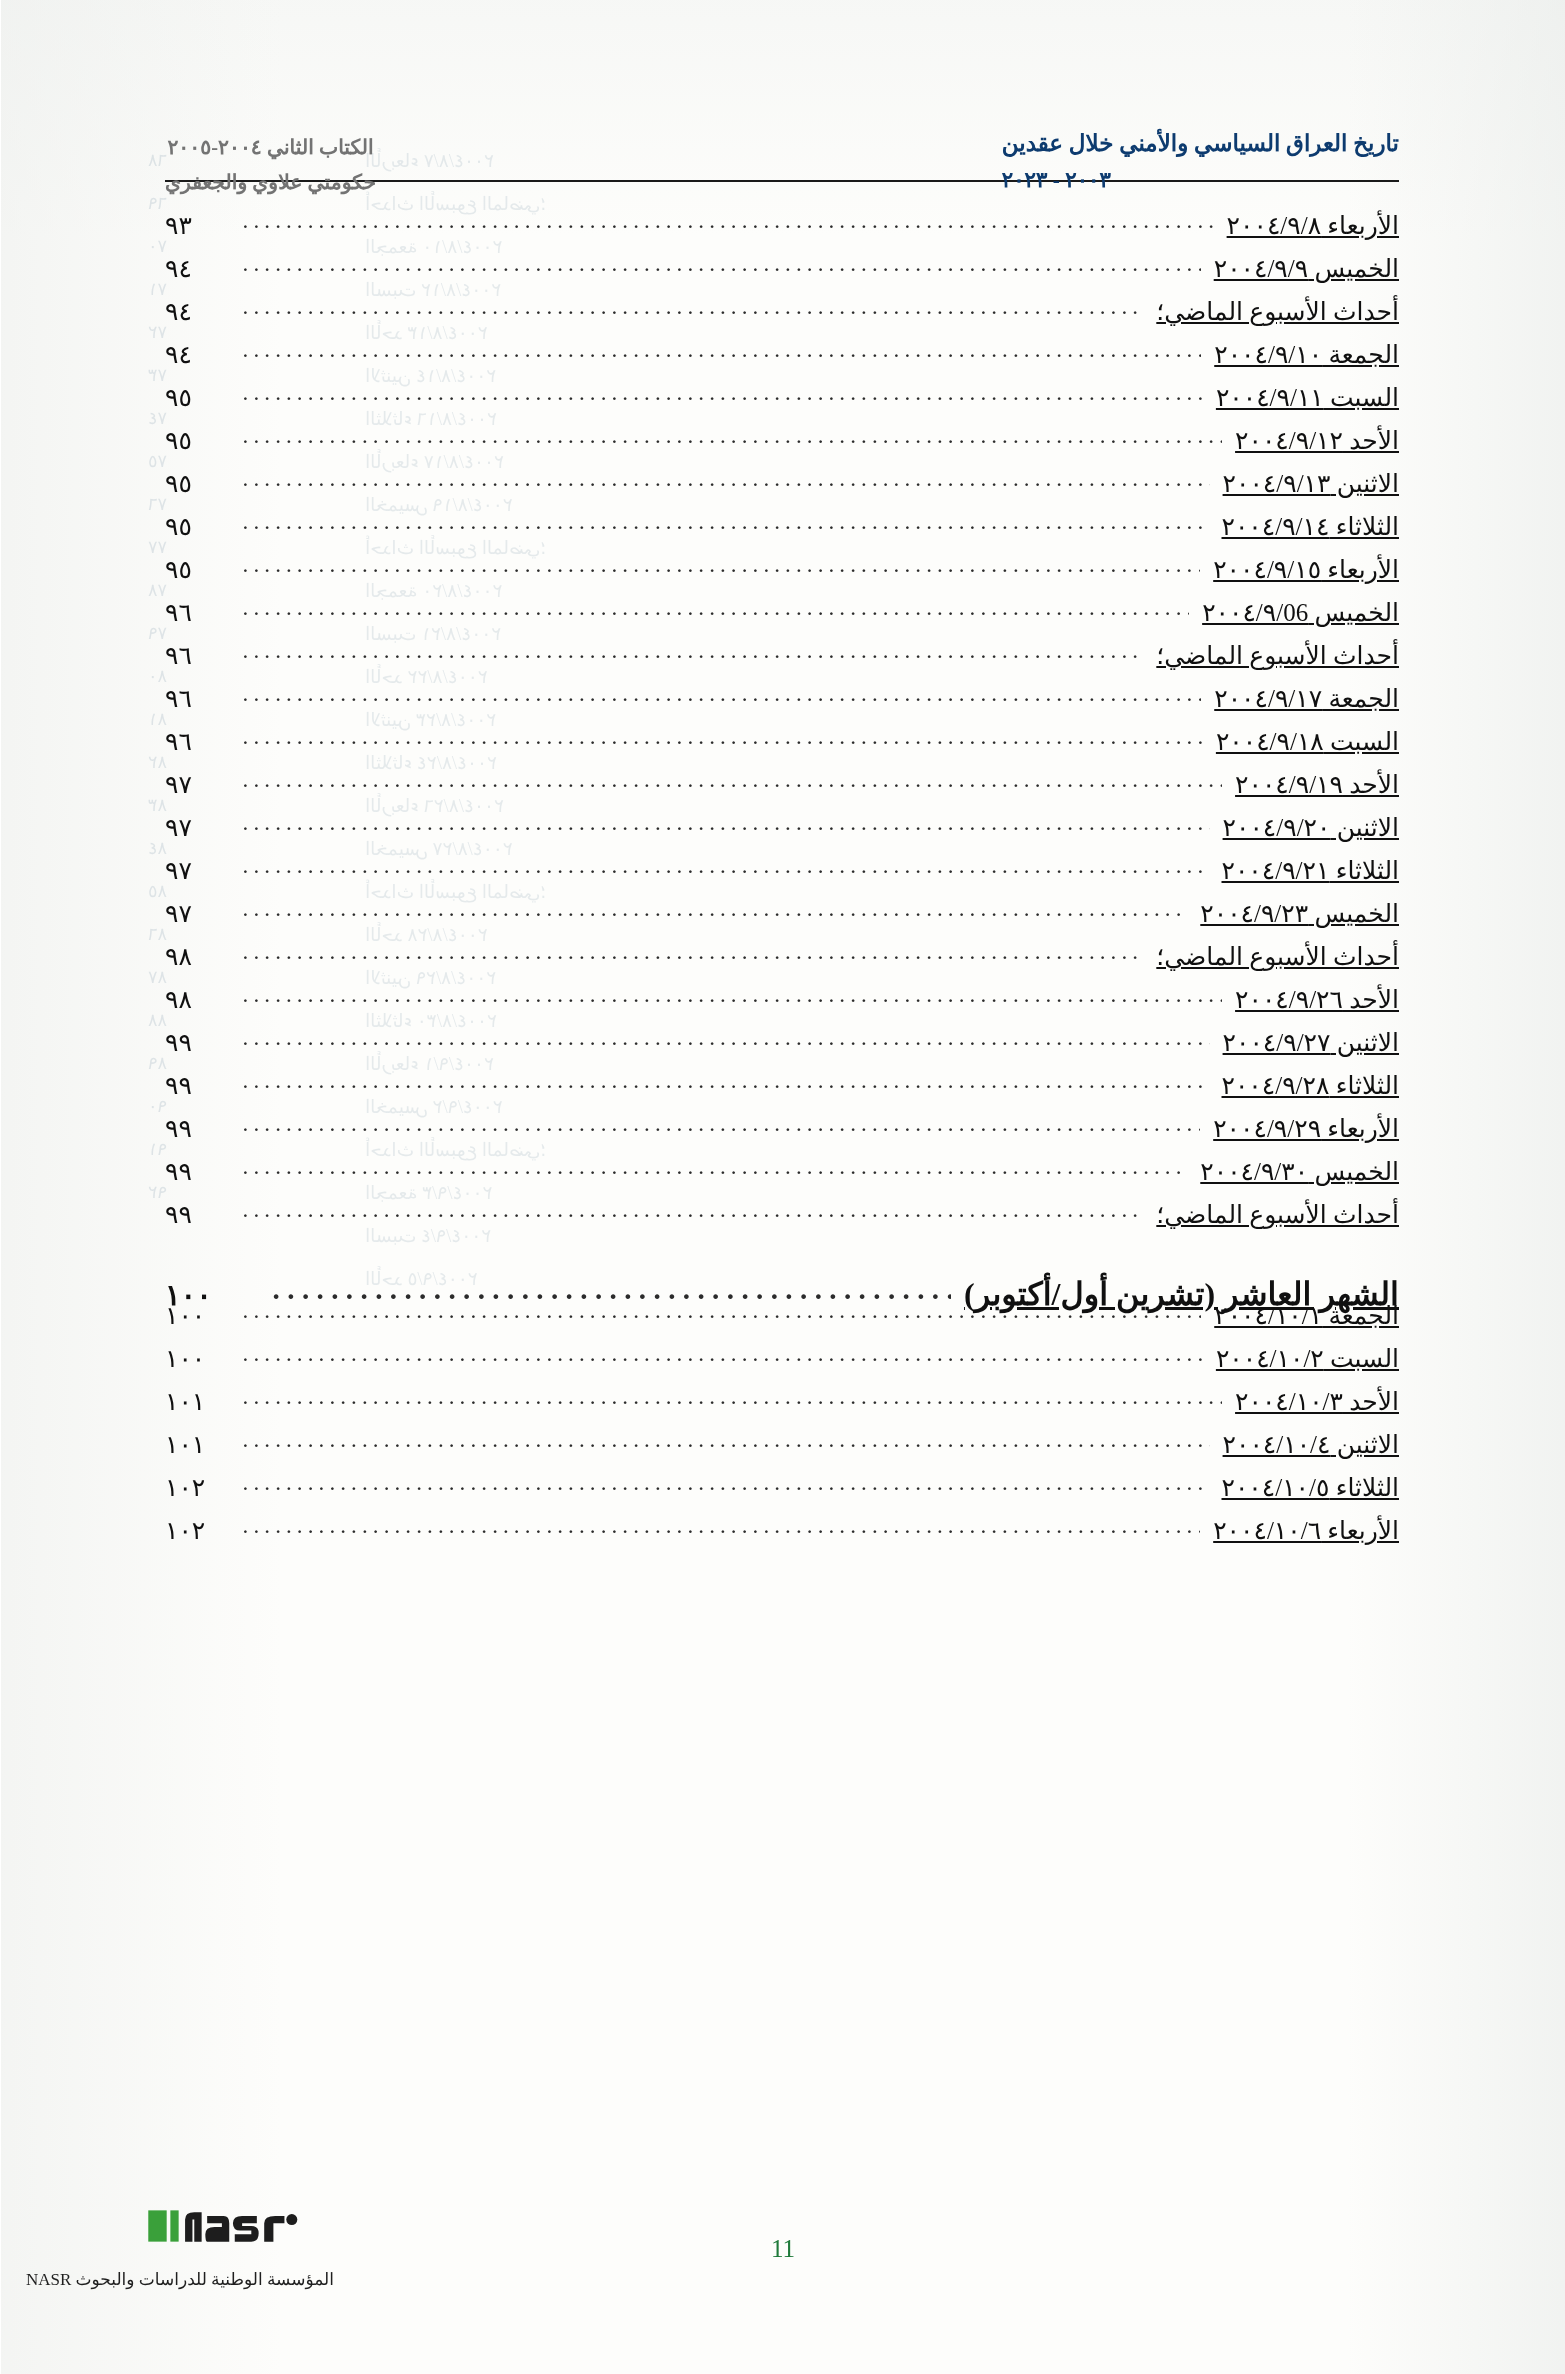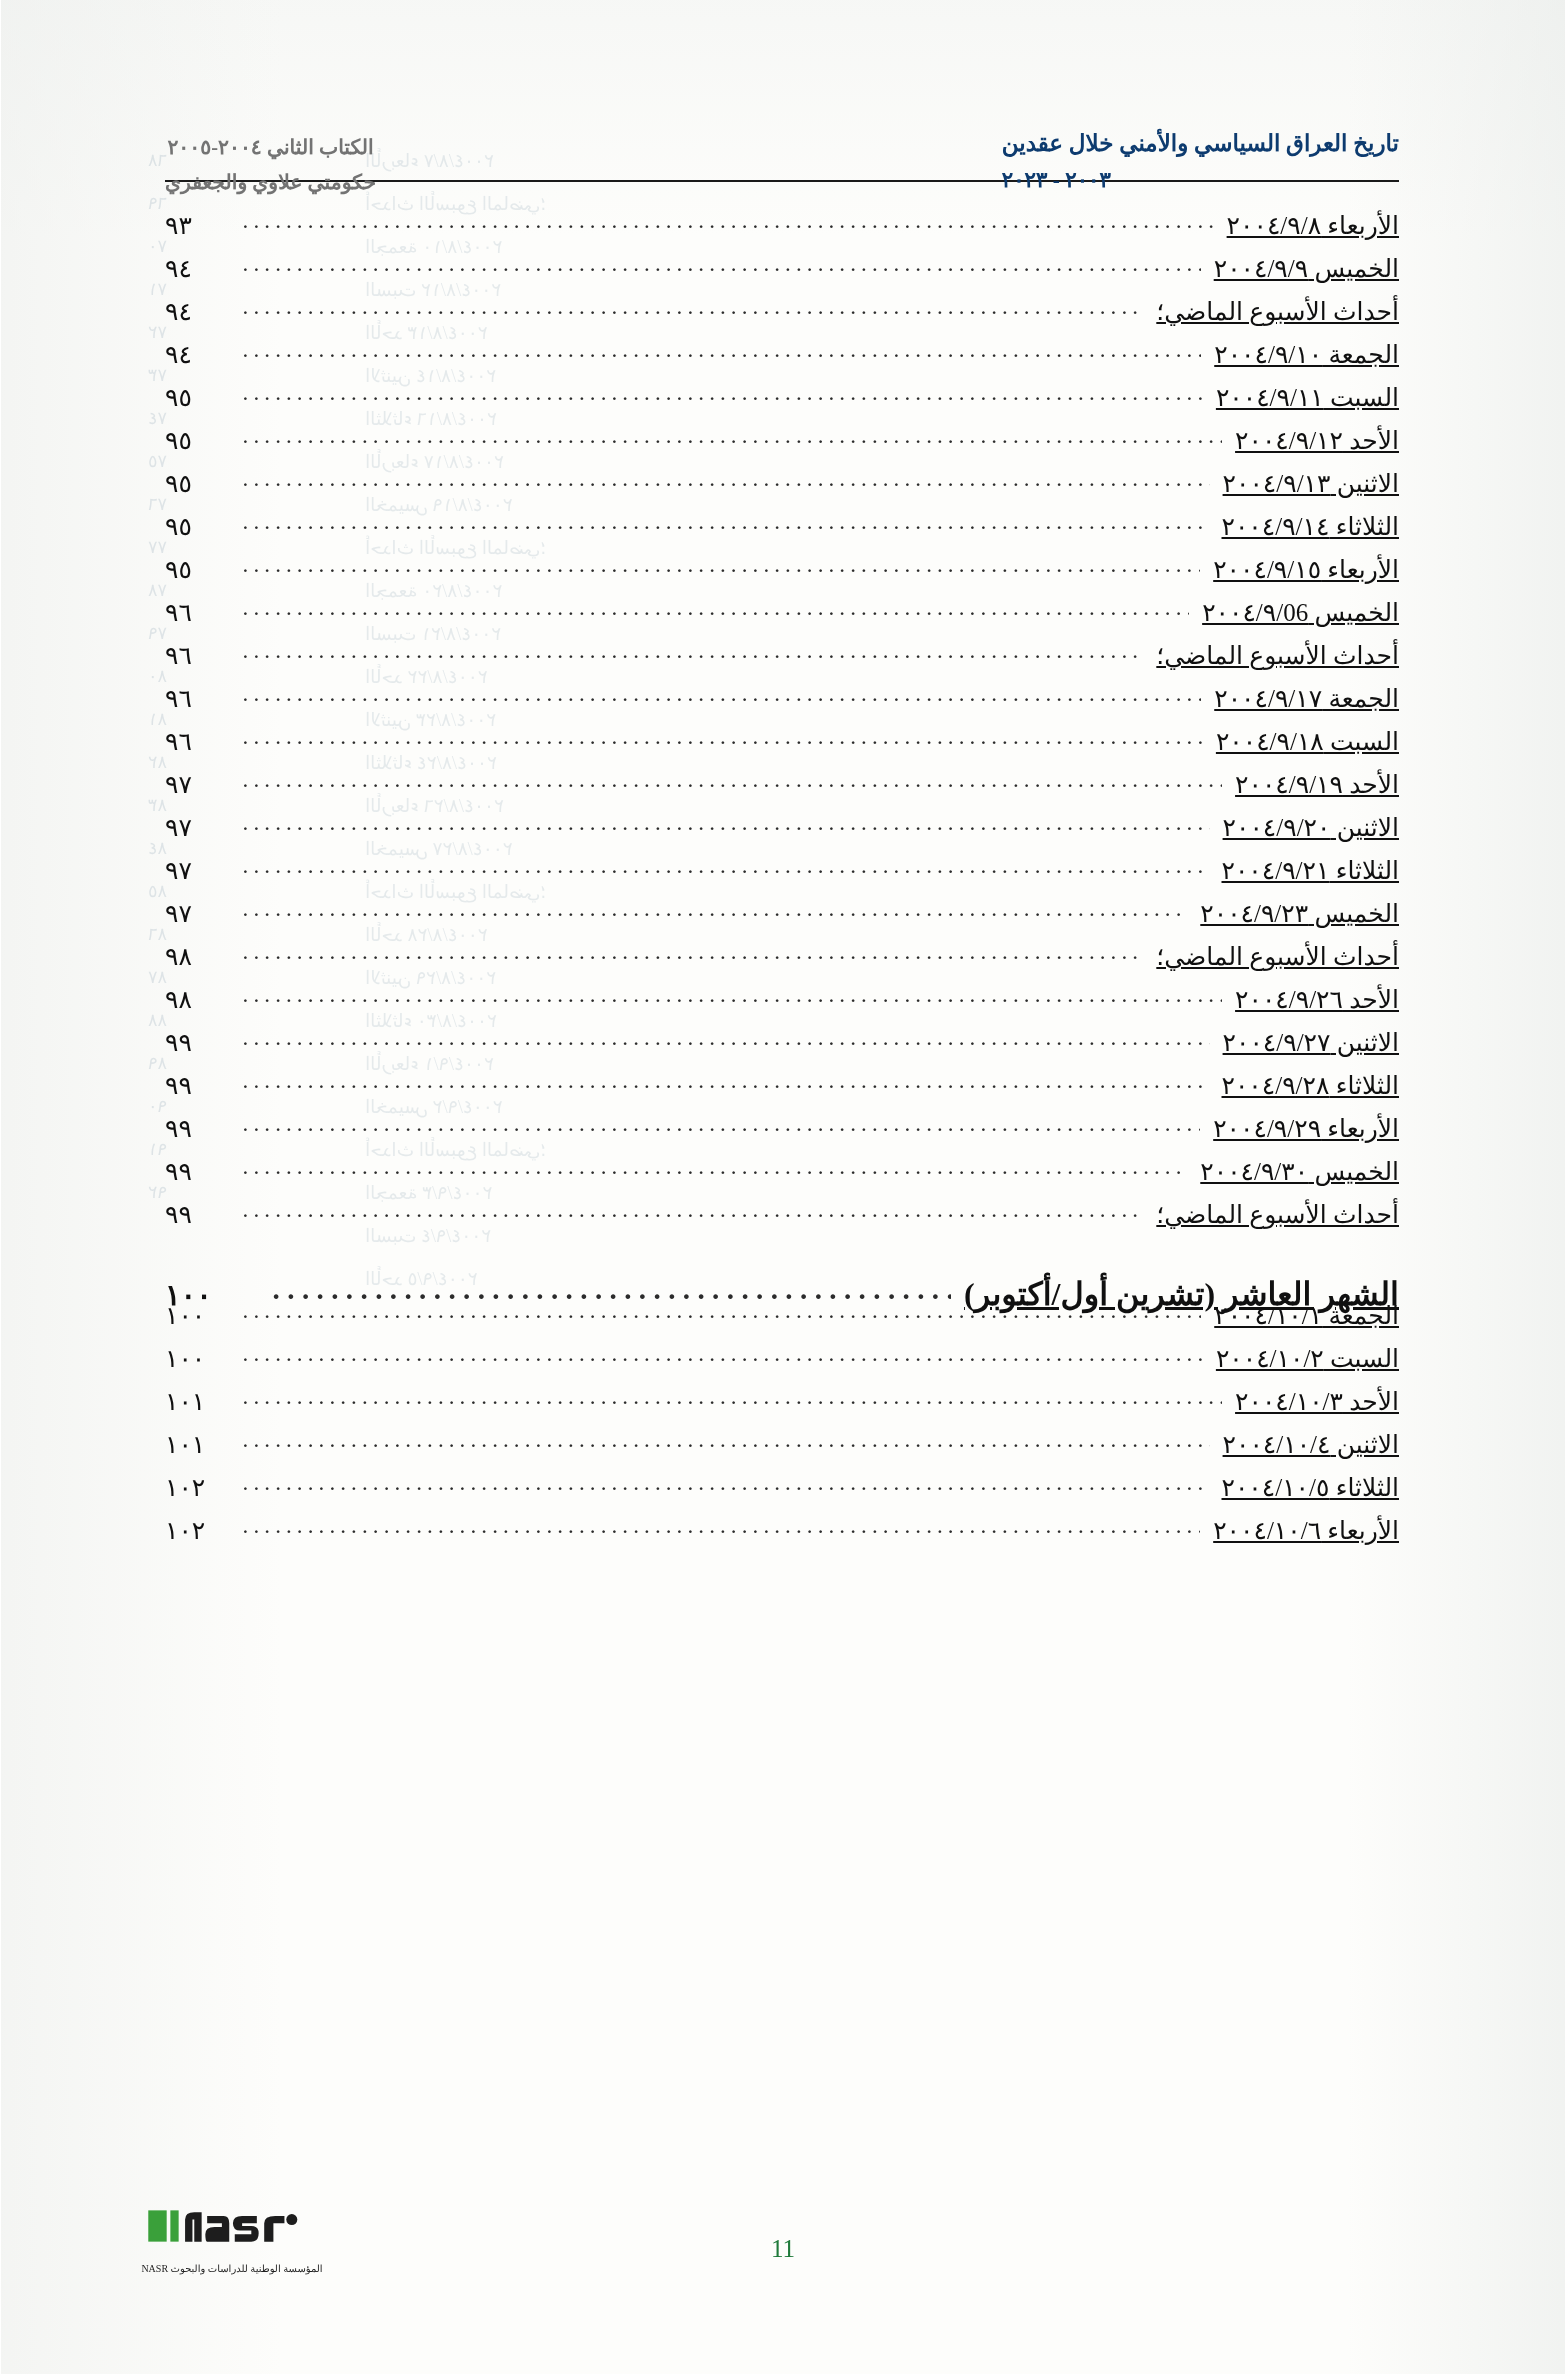--- a/index.html
+++ b/index.html
@@ -189,22 +189,22 @@
     left: 130px;
     top: 0;
     width: 204px;
     text-align: center;
   }
   .logo-mark {
     display: block;
     margin: 0 auto;
   }
   .logo-caption {
-    margin-top: 14px;
-    font-size: 10px;
+    margin-top: 20px;
+    font-size: 17px;
     color: #1f1f1f;
     letter-spacing: 0px;
     white-space: nowrap;
   }
 </style>
 </head>
 <body>
 
 <div class="page">
   <div class="paper-tint"></div>

